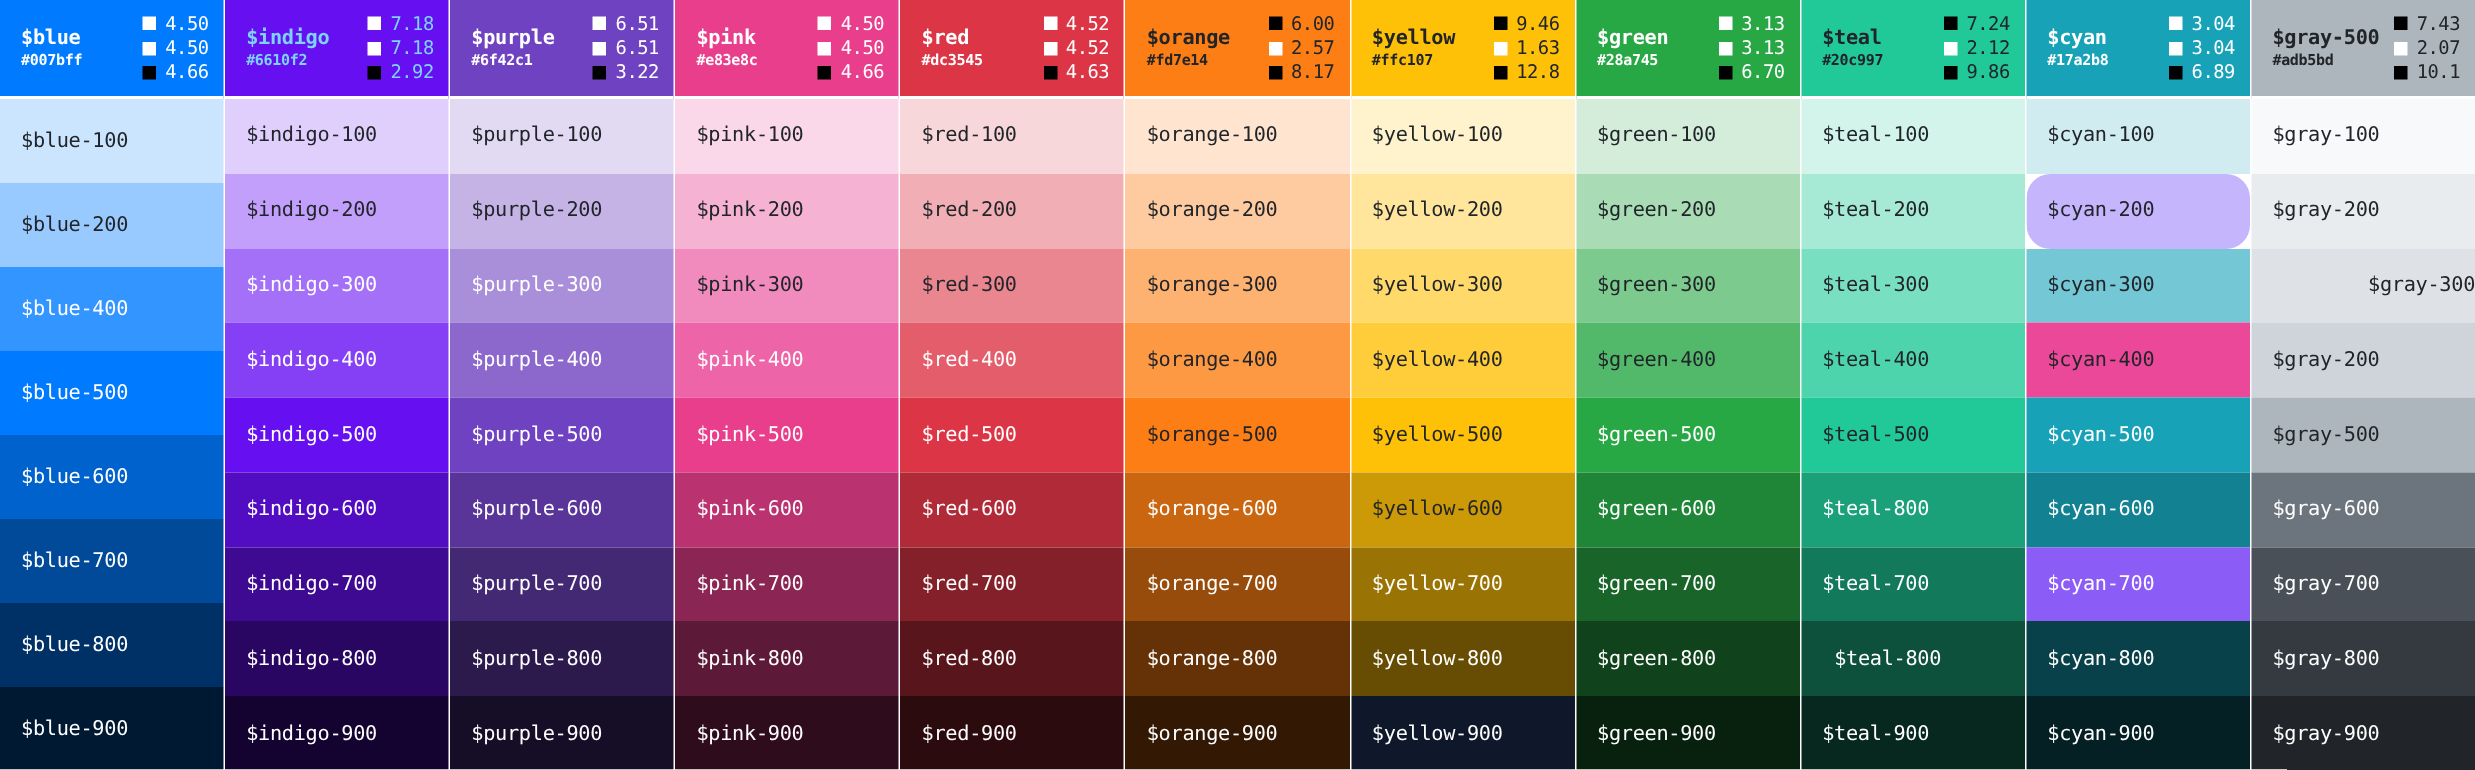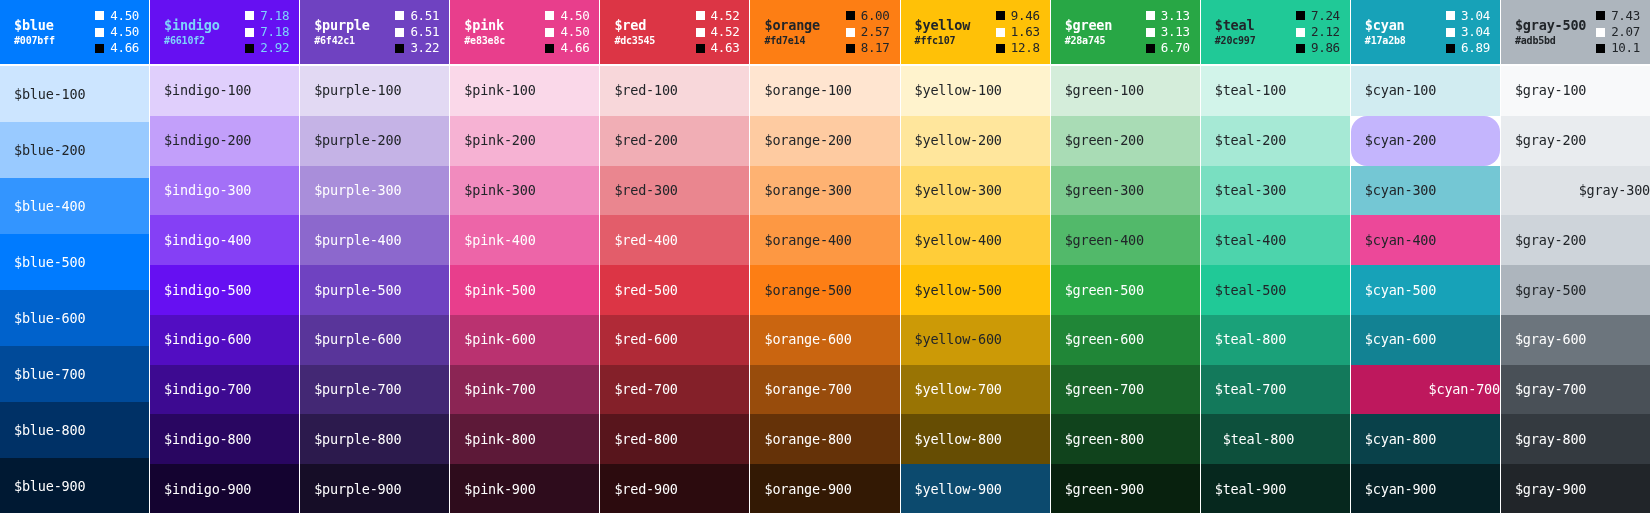--- a/index.html
+++ b/index.html
@@ -445,21 +445,21 @@
       </div>
       <div class="swatch on-light" style="background: rgb(204, 154, 6);">
         <span>$yellow-600</span>
       </div>
       <div class="swatch on-dark" style="background: rgb(153, 116, 4);">
         <span>$yellow-700</span>
       </div>
       <div class="swatch on-dark" style="background: rgb(102, 77, 3);">
         <span>$yellow-800</span>
       </div>
-      <div class="swatch on-dark" style="background: #0c4a6e; text-align: right;">
+      <div class="swatch on-dark" style="background: #0f172a; text-align: right;">
         <span>$yellow-900</span>
       </div>
     </div>
     <div class="column">
       <div class="col-header" style="background: rgb(40, 167, 69); color: rgb(255, 255, 255);">
         <div class="col-header-id">
           <div class="col-name">$green</div>
           <div class="col-hex">#28a745</div>
         </div>
         <div class="contrast-block">
@@ -586,21 +586,21 @@
       </div>
       <div class="swatch on-light" style="background: #ec4899;">
         <span>$cyan-400</span>
       </div>
       <div class="swatch on-dark" style="background: rgb(23, 162, 184);">
         <span>$cyan-500</span>
       </div>
       <div class="swatch on-dark" style="background: rgb(18, 130, 147);">
         <span>$cyan-600</span>
       </div>
-      <div class="swatch on-dark" style="background: #be185d; justify-content: flex-end;">
+      <div class="swatch on-dark" style="background: #8b5cf6;">
         <span>$cyan-700</span>
       </div>
       <div class="swatch on-dark" style="background: rgb(9, 65, 74);">
         <span>$cyan-800</span>
       </div>
       <div class="swatch on-dark" style="background: rgb(5, 32, 37);">
         <span>$cyan-900</span>
       </div>
     </div>
     <div class="column">

